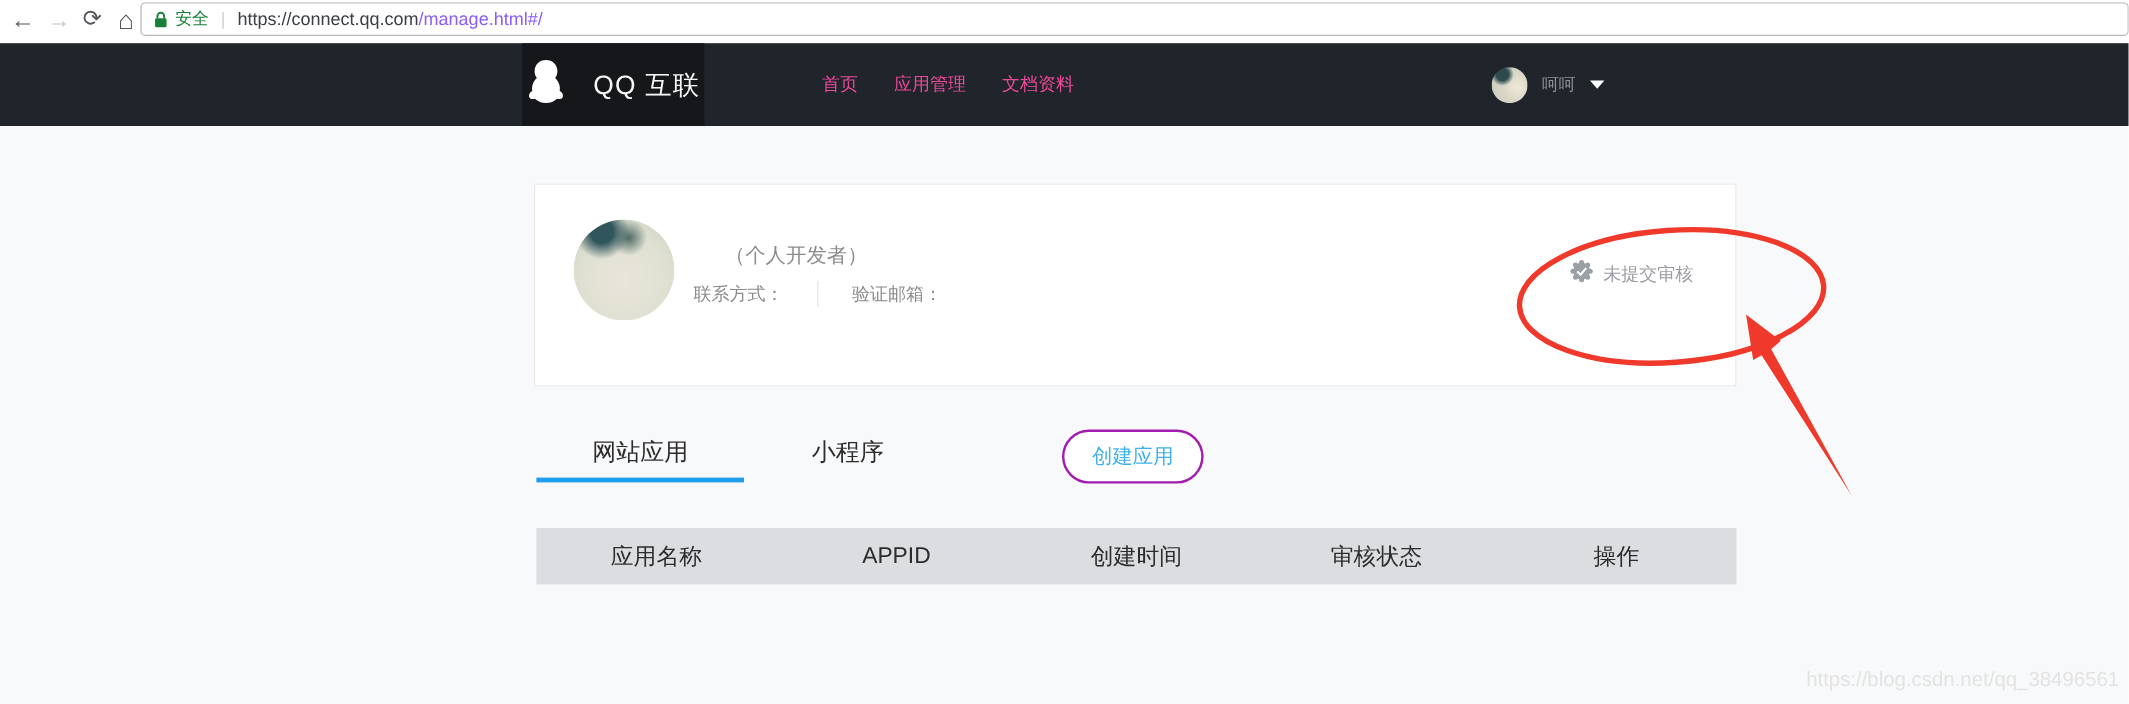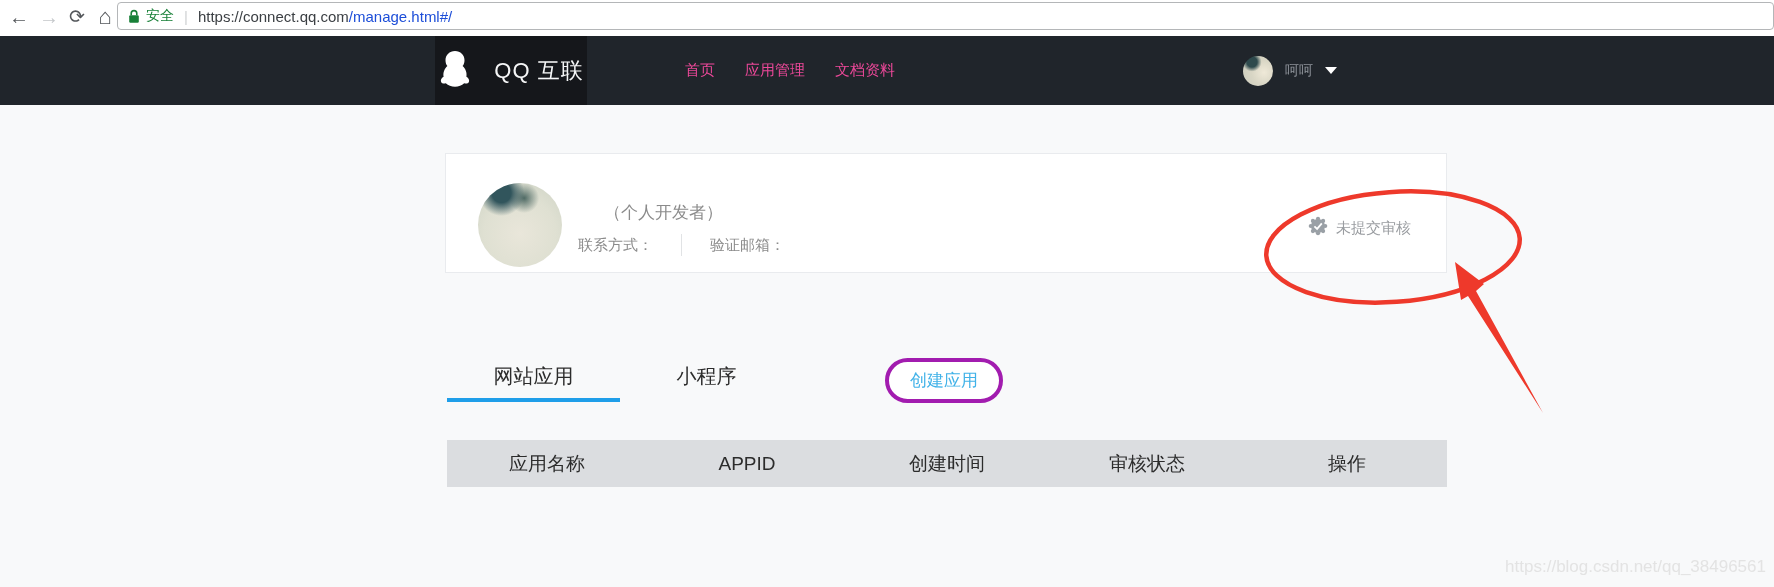--- a/index.html
+++ b/index.html
@@ -11,21 +11,21 @@
   .toolbar { position:absolute; left:0; top:0; width:1774px; height:36px; background:#fff; }
   .nav-btn { position:absolute; top:2px; height:30px; line-height:30px; text-align:center; width:26px;
              font-size:20px; color:#54575b; cursor:pointer; }
   .nav-btn.disabled { color:#c4c7ca; }
   .urlbox { position:absolute; left:117px; top:2px; width:1657px; height:28px; background:#fff;
             border:1px solid #b4b6b8; border-radius:4px; display:flex; align-items:center; }
   .lock-wrap { margin-left:10px; display:flex; align-items:center; }
   .secure-label { color:#188038; font-size:14px; margin-left:6px; }
   .url-sep { color:#d0d2d4; font-size:15px; margin:0 10px; }
   .url-host { color:#3b3f43; font-size:15px; }
-  .url-path { color:#1d4ed8; font-size:15px; }
+  .url-path { color:#8b5cf6; font-size:15px; }
 
   
   .navbar { position:absolute; left:0; top:36px; width:1774px; height:69px; background:#20252b; }
   .logo-block { position:absolute; left:435px; top:0; width:152px; height:69px; background:#15171b;
                 display:flex; align-items:center; justify-content:center; cursor:pointer; }
   .logo-text { color:#f5f6f7; font-size:22px; margin-left:22px; letter-spacing:1px; white-space:nowrap; }
   .nav-links { position:absolute; left:685px; top:0; height:69px; display:flex; align-items:center; gap:30px; }
   .nav-link { color:#ec4899; font-size:15px; cursor:pointer; white-space:nowrap; }
   .user-area { position:absolute; left:1243px; top:0; height:69px; display:flex; align-items:center; cursor:pointer; }
   .user-avatar { width:30px; height:30px; border-radius:50%;
@@ -34,41 +34,41 @@
        radial-gradient(circle at 70% 55%, #efe9d8 0%, #d9d6c5 45%, #c9cbbd 100%);
   }
   .user-name { color:#8d9299; font-size:14px; margin-left:12px; }
   .caret-down { width:0; height:0; border-left:6px solid transparent; border-right:6px solid transparent;
                 border-top:7px solid #ffffff; margin-left:12px; }
 
   
   .page { position:absolute; left:0; top:105px; width:1774px; height:482px; background:#f8f9fa; }
 
   
-  .card { position:absolute; left:445px; top:48px; width:1002px; height:120px; background:#fff;
+  .card { position:absolute; left:445px; top:48px; width:1002px; height:169px; background:#fff;
           border:1px solid #e9ebee; }
   .card-avatar { position:absolute; left:32px; top:29px; width:84px; height:84px; border-radius:50%;
      background:
        radial-gradient(circle at 28% 12%, #31555c 0%, #31555c 10%, rgba(49,85,92,0) 24%),
        radial-gradient(circle at 55% 18%, #4f6a64 0%, rgba(79,106,100,0) 18%),
        radial-gradient(circle at 50% 60%, #e9e6da 0%, #dfe0d2 55%, #ccd2c4 100%);
   }
   .dev-type { position:absolute; left:158px; top:47px; color:#8b8b8b; font-size:17px; }
   .contact-row { position:absolute; left:132px; top:80px; display:flex; align-items:center; color:#8b8b8b; font-size:15px; }
   .v-divider { width:1px; height:22px; background:#e1e3e5; margin:0 28px; }
   .status-wrap { position:absolute; left:862px; top:62px; display:flex; align-items:center; }
   .status-text { color:#9a9da1; font-size:15px; margin-left:8px; }
 
   
   .tabs { position:absolute; left:447px; top:250px; display:flex; }
   .tab { width:173px; height:47px; display:flex; align-items:center; justify-content:center;
          font-size:20px; color:#2c2c2c; cursor:pointer; border-bottom:4px solid transparent; }
   .tab.active { border-bottom-color:#1f9ee9; }
   .create-btn { position:absolute; left:885px; top:253px; width:118px; height:45px; border-radius:23px;
-                border:4px solid #a21caf; background:#fff; color:#41b2e8; font-size:17px;
+                border:2px solid #a21caf; background:#fff; color:#41b2e8; font-size:17px;
                 display:flex; align-items:center; justify-content:center; cursor:pointer; }
 
   
   .table-head { position:absolute; left:447px; top:335px; width:1000px; height:47px; background:#dbdde0;
                 display:flex; align-items:center; }
   .th { width:200px; text-align:center; font-size:19px; color:#2c2c2c; }
 
   
   .watermark { position:absolute; right:8px; top:452px; color:#e3e3e3; font-size:17px; }
 

